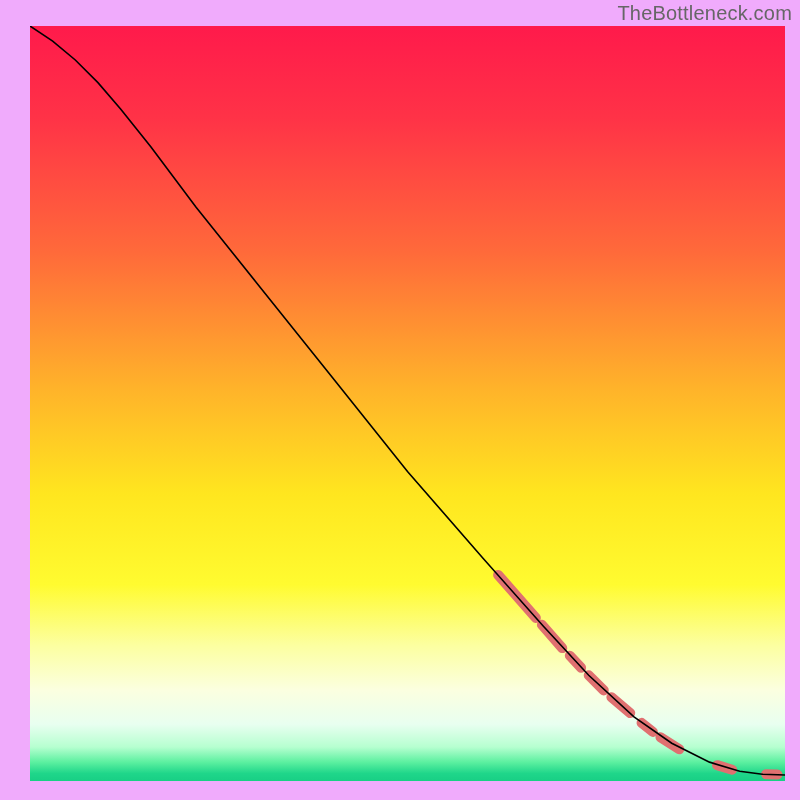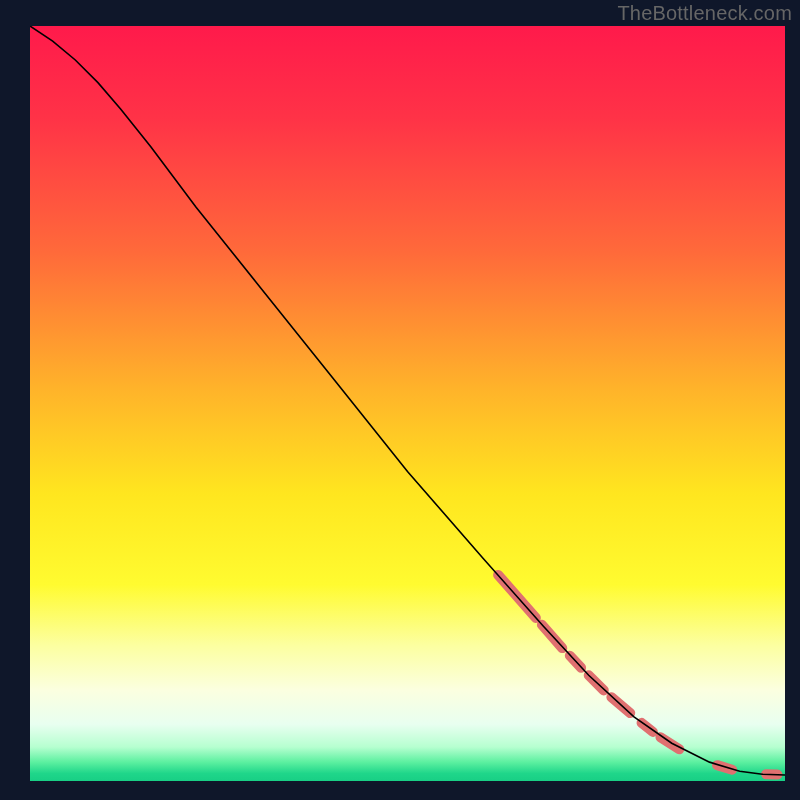--- a/index.html
+++ b/index.html
@@ -8,21 +8,21 @@
     width: 800px;
     height: 800px;
     background: #000;
     font-family: Arial, Helvetica, sans-serif;
     overflow: hidden;
   }
   .frame {
     position: relative;
     width: 800px;
     height: 800px;
-    background: #0f172a;
+    background: #f0abfc;
     text-decoration: underline;
   }
   .watermark {
     position: absolute;
     top: 2px;
     right: 8px;
     color: #666;
     font-size: 20px;
     font-weight: 500;
     letter-spacing: 0.2px;

